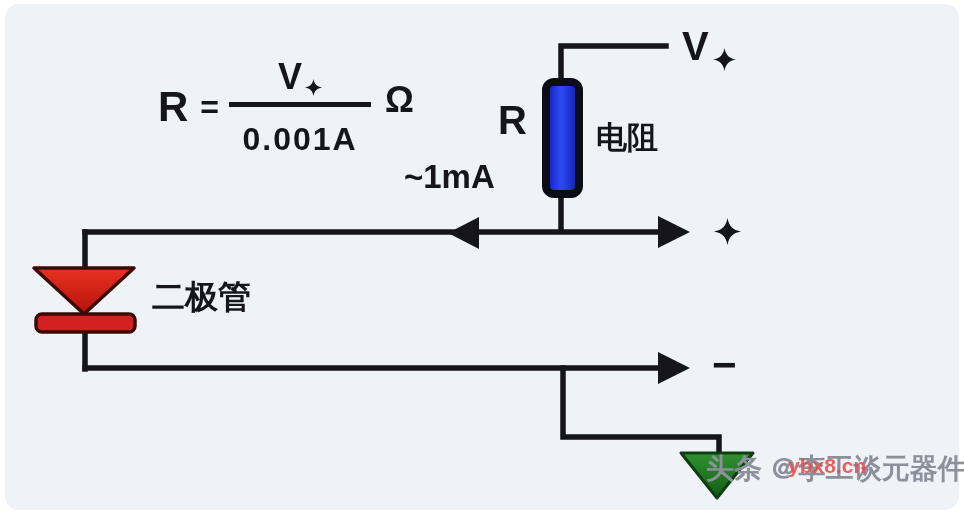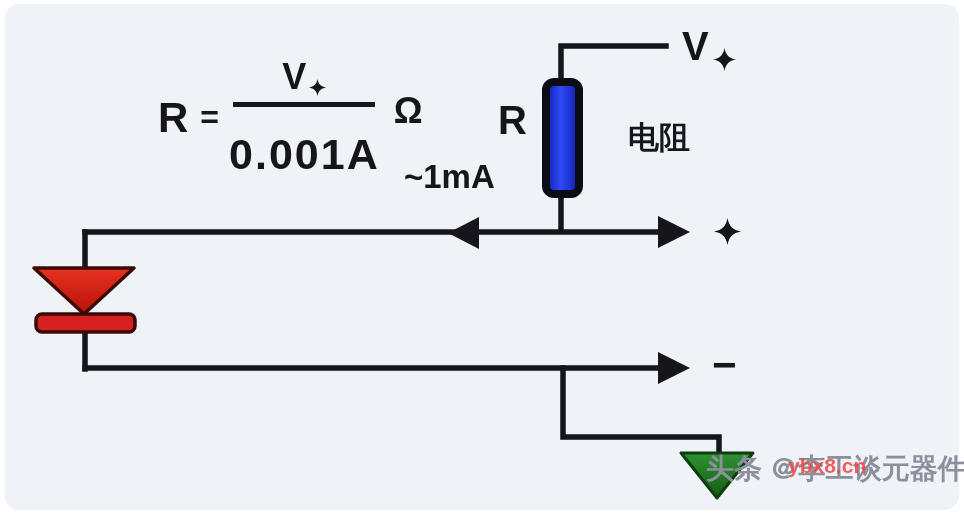--- a/index.html
+++ b/index.html
@@ -41,33 +41,33 @@
   .formula .eq  { font-size: 32px; font-weight: bold; margin: 0 10px 0 12px; }
   .frac { display: flex; flex-direction: column; align-items: center; }
   .frac .num {
     display: flex; align-items: flex-end;
     font-size: 36px; font-weight: bold;
     padding-bottom: 4px;
   }
   .frac .num .star-glyph { margin: 0 0 2px 3px; }
   .frac .bar { width: 142px; height: 0; border-top: 5px solid #15151b; }
   .frac .den {
-    font-size: 43px; font-weight: bold;
+    font-size: 32px; font-weight: bold;
     letter-spacing: 2px;
-    padding-top: 23px;
+    padding-top: 14px;
   }
   .formula .unit { font-size: 36px; font-weight: bold; margin-left: 14px; margin-top: -14px; }
 
   .vplus { position: absolute; left: 682px; top: 24px; display: flex; align-items: flex-start; }
   .vplus .v { font-size: 40px; font-weight: bold; color: #15151b; }
   .vplus .star-glyph { margin: 24px 0 0 4px; }
 
   .current-label { left: 404px; top: 160px; font-size: 33px; font-weight: bold; }
   .res-designator { left: 498px; top: 100px; font-size: 40px; font-weight: bold; }
-  .res-name { left: 628px; top: 122px; font-size: 31px; font-weight: bold; }
+  .res-name { left: 596px; top: 122px; font-size: 31px; font-weight: bold; }
   .diode-name { left: 152px; top: 280px; font-size: 33px; font-weight: bold; }
   .tool-name { left: 724px; top: 266px; font-size: 30px; font-weight: bold; }
   .plus-terminal { position: absolute; left: 714px; top: 218px; }
   .minus-terminal { left: 712px; top: 344px; font-size: 42px; font-weight: bold; }
 
   .watermark {
     position: absolute;
     left: 706px; top: 450px;
     font-size: 28px;
     font-weight: bold;
@@ -153,20 +153,21 @@
   <div class="vplus">
     <span class="v">V</span>
     <svg class="star-glyph" width="23" height="23" viewBox="0 0 24 24">
       <path d="M12 0 C13.2 7.2 16.8 10.8 24 12 C16.8 13.2 13.2 16.8 12 24 C10.8 16.8 7.2 13.2 0 12 C7.2 10.8 10.8 7.2 12 0 Z" fill="#15151b"></path>
     </svg>
   </div>
 
   <div class="lbl current-label">~1mA</div>
   <div class="lbl res-designator">R</div>
   <div class="lbl res-name">电阻</div>
+  <div class="lbl diode-name">二极管</div>
 
   <span class="plus-terminal">
     <svg width="27" height="27" viewBox="0 0 24 24">
       <path d="M12 0 C13.2 7.2 16.8 10.8 24 12 C16.8 13.2 13.2 16.8 12 24 C10.8 16.8 7.2 13.2 0 12 C7.2 10.8 10.8 7.2 12 0 Z" fill="#15151b"></path>
     </svg>
   </span>
 
   <div class="lbl minus-terminal">−</div>
 
   <div class="watermark">头条 ＠李工谈元器件</div>

